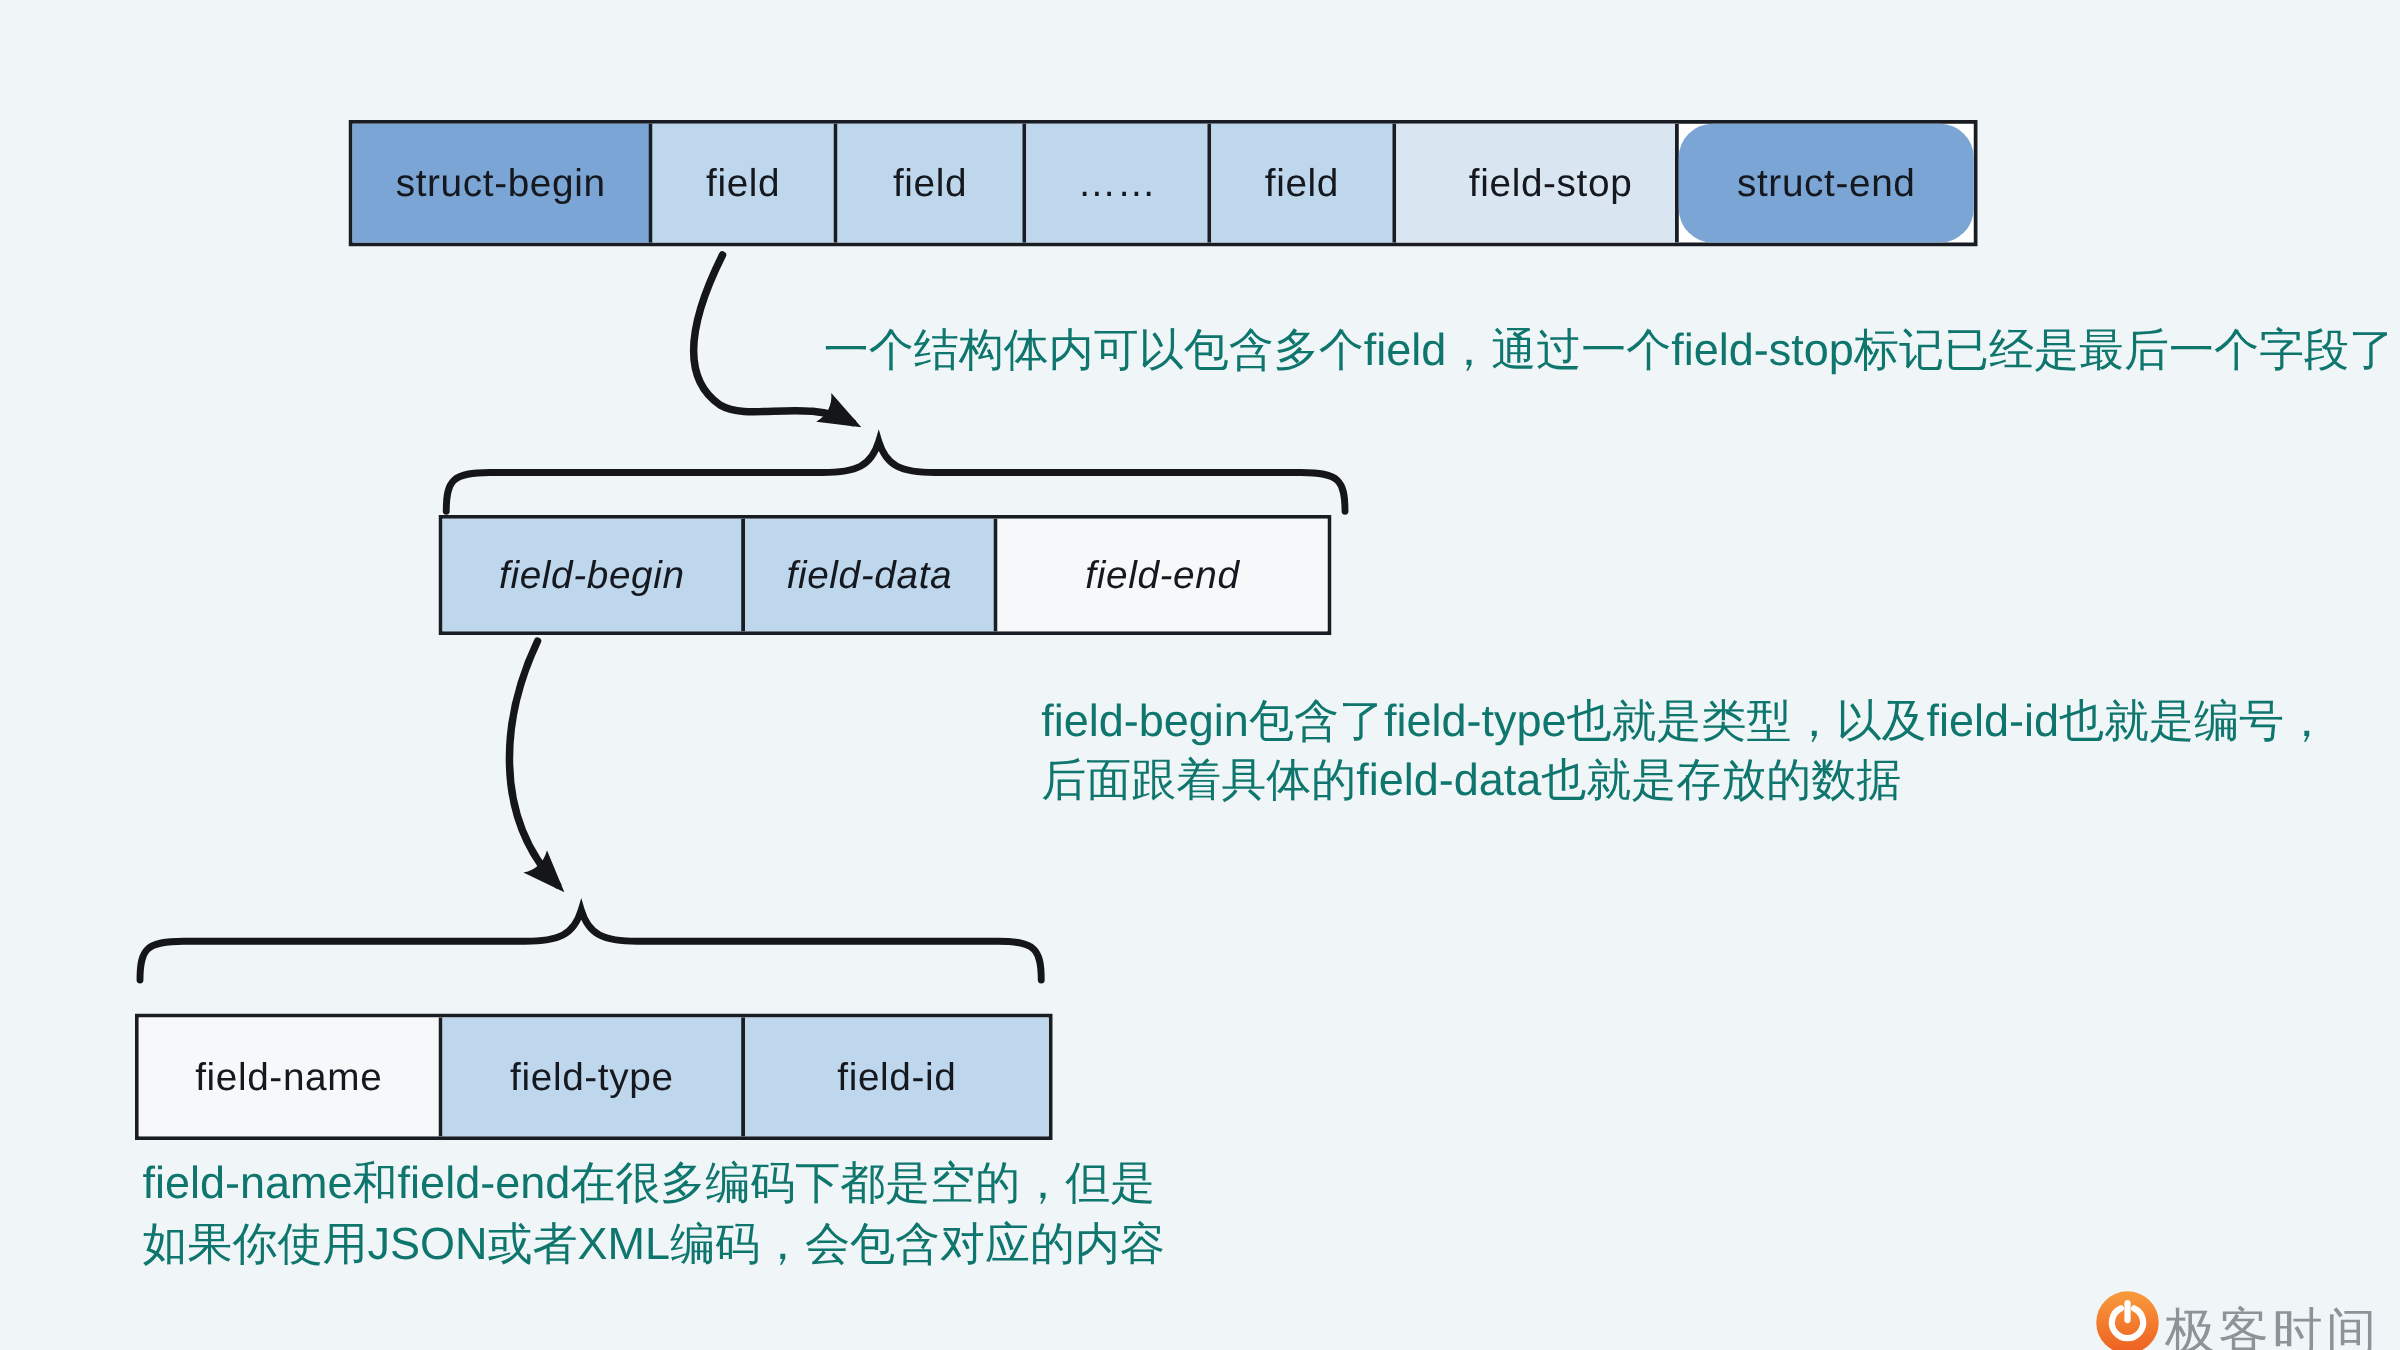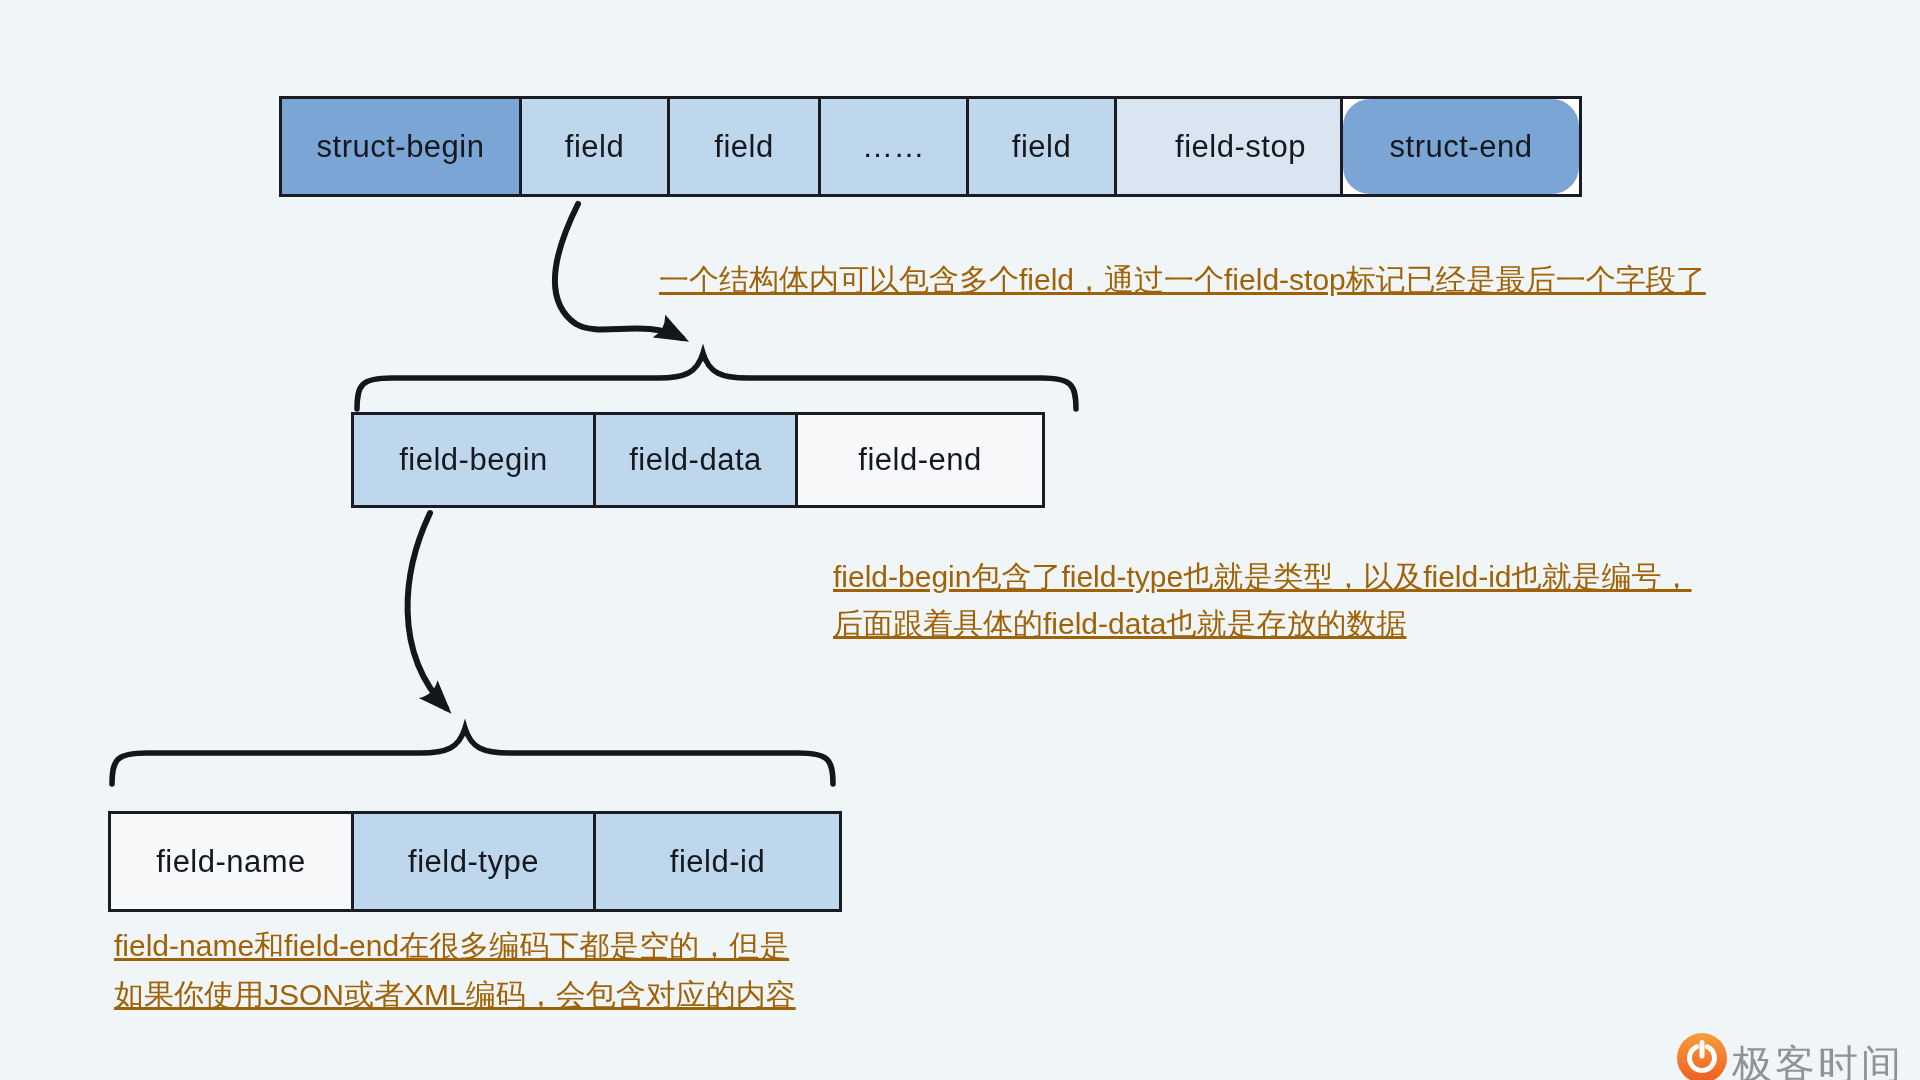--- a/index.html
+++ b/index.html
@@ -28,24 +28,23 @@
   }
   .cell:last-child{border-right:none;}
   .v-dark {background:#7ba5d4;}
   .v-light{background:#bed7ec;}
   .v-pale {background:#d9e6f2;padding-left:24px;}
   .v-white{background:#f6f8f9;}
 
   
   .note{
     position:absolute;
-    font-size:30px;color:#a16207;
+    font-size:36px;color:#0f766e;
     line-height:47px;
     white-space:nowrap;
-    text-decoration:underline;
   }
 
   
   svg.deco{position:absolute;left:0;top:0;pointer-events:none;}
 
   
   .logo{
     position:absolute;left:1674px;top:1016px;
     display:flex;align-items:center;gap:2px;
   }
@@ -64,24 +63,24 @@
     <div class="cell v-light" style="width:148px;">field</div>
     <div class="cell v-light" style="width:151px;">field</div>
     <div class="cell v-light" style="width:148px;">……</div>
     <div class="cell v-light" style="width:148px;">field</div>
     <div class="cell v-pale" style="width:226px;">field-stop</div>
     <div class="cell v-dark" style="width:236px;border-radius:27px;">struct-end</div>
   </div>
 
   <div class="note" style="left:659px;top:240px;">一个结构体内可以包含多个field，通过一个field-stop标记已经是最后一个字段了</div>
 
-  <div class="cellrow" style="left:351px;top:396px;height:96px;">
+  <div class="cellrow" style="left:351px;top:396px;height:96px;font-style:italic;">
     <div class="cell v-light" style="width:242px;">field-begin</div>
     <div class="cell v-light" style="width:202px;">field-data</div>
-    <div class="cell v-white" style="width:244px;">field-end</div>
+    <div class="cell v-white" style="width:264px;">field-end</div>
   </div>
 
   <div class="note" style="left:833px;top:537px;">
     <div>field-begin包含了field-type也就是类型，以及field-id也就是编号，</div>
     <div>后面跟着具体的field-data也就是存放的数据</div>
   </div>
 
   <div class="cellrow" style="left:108px;top:771px;height:101px;margin-top:24px;">
     <div class="cell v-white" style="width:243px;">field-name</div>
     <div class="cell v-light" style="width:242px;">field-type</div>

